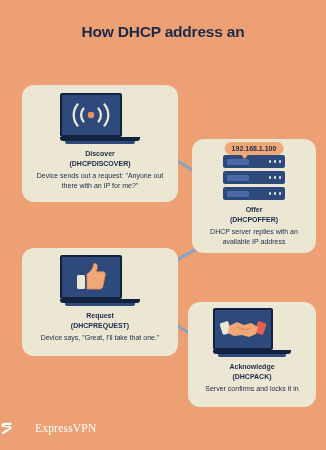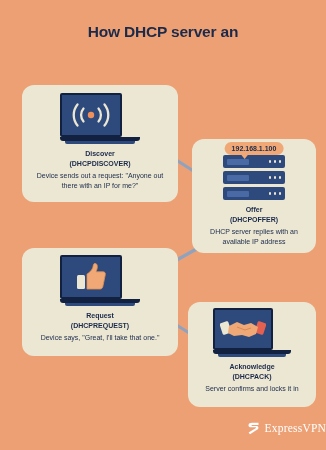--- a/index.html
+++ b/index.html
@@ -107,33 +107,33 @@
     border-top:5px solid #f0a877;
   }
   .server-wrap{position:relative;padding-top:12px;}
 
   
   .arrow{position:absolute;pointer-events:none;}
 
   
   .logo{
     position:absolute;left:0;top:421px;width:326px;
-    display:flex;align-items:center;justify-content:flex-end;gap:5px;
+    display:flex;align-items:center;justify-content:flex-start;gap:22px;
   }
   .logo-mark{width:13px;height:13px;position:relative;}
   .logo-text{color:#fff;font-family:"Liberation Serif",serif;font-size:11.5px;letter-spacing:0.2px;}
 
   
   .bcast{position:relative;width:44px;height:30px;}
 </style>
 </head>
 <body>
 
 <div class="title">
-  <span>How DHCP server an</span>
+  <span>How DHCP address an</span>
 </div>
 
 <svg class="arrow" style="left:168px;top:152px;" width="70" height="48" viewBox="0 0 70 48">
   <path d="M2 4 L52 36" stroke="#8fa3bf" stroke-width="3.2" stroke-linecap="round" fill="none"></path>
   <path d="M57 40 L44 33 L48 44 Z" fill="#4a6aa5"></path>
 </svg>
 
 <svg class="arrow" style="left:124px;top:243px;" width="80" height="46" viewBox="0 0 80 46">
   <path d="M76 4 L26 32" stroke="#8fa3bf" stroke-width="3.2" stroke-linecap="round" fill="none"></path>
   <path d="M20 36 L34 30 L30 41 Z" fill="#4a6aa5"></path>

